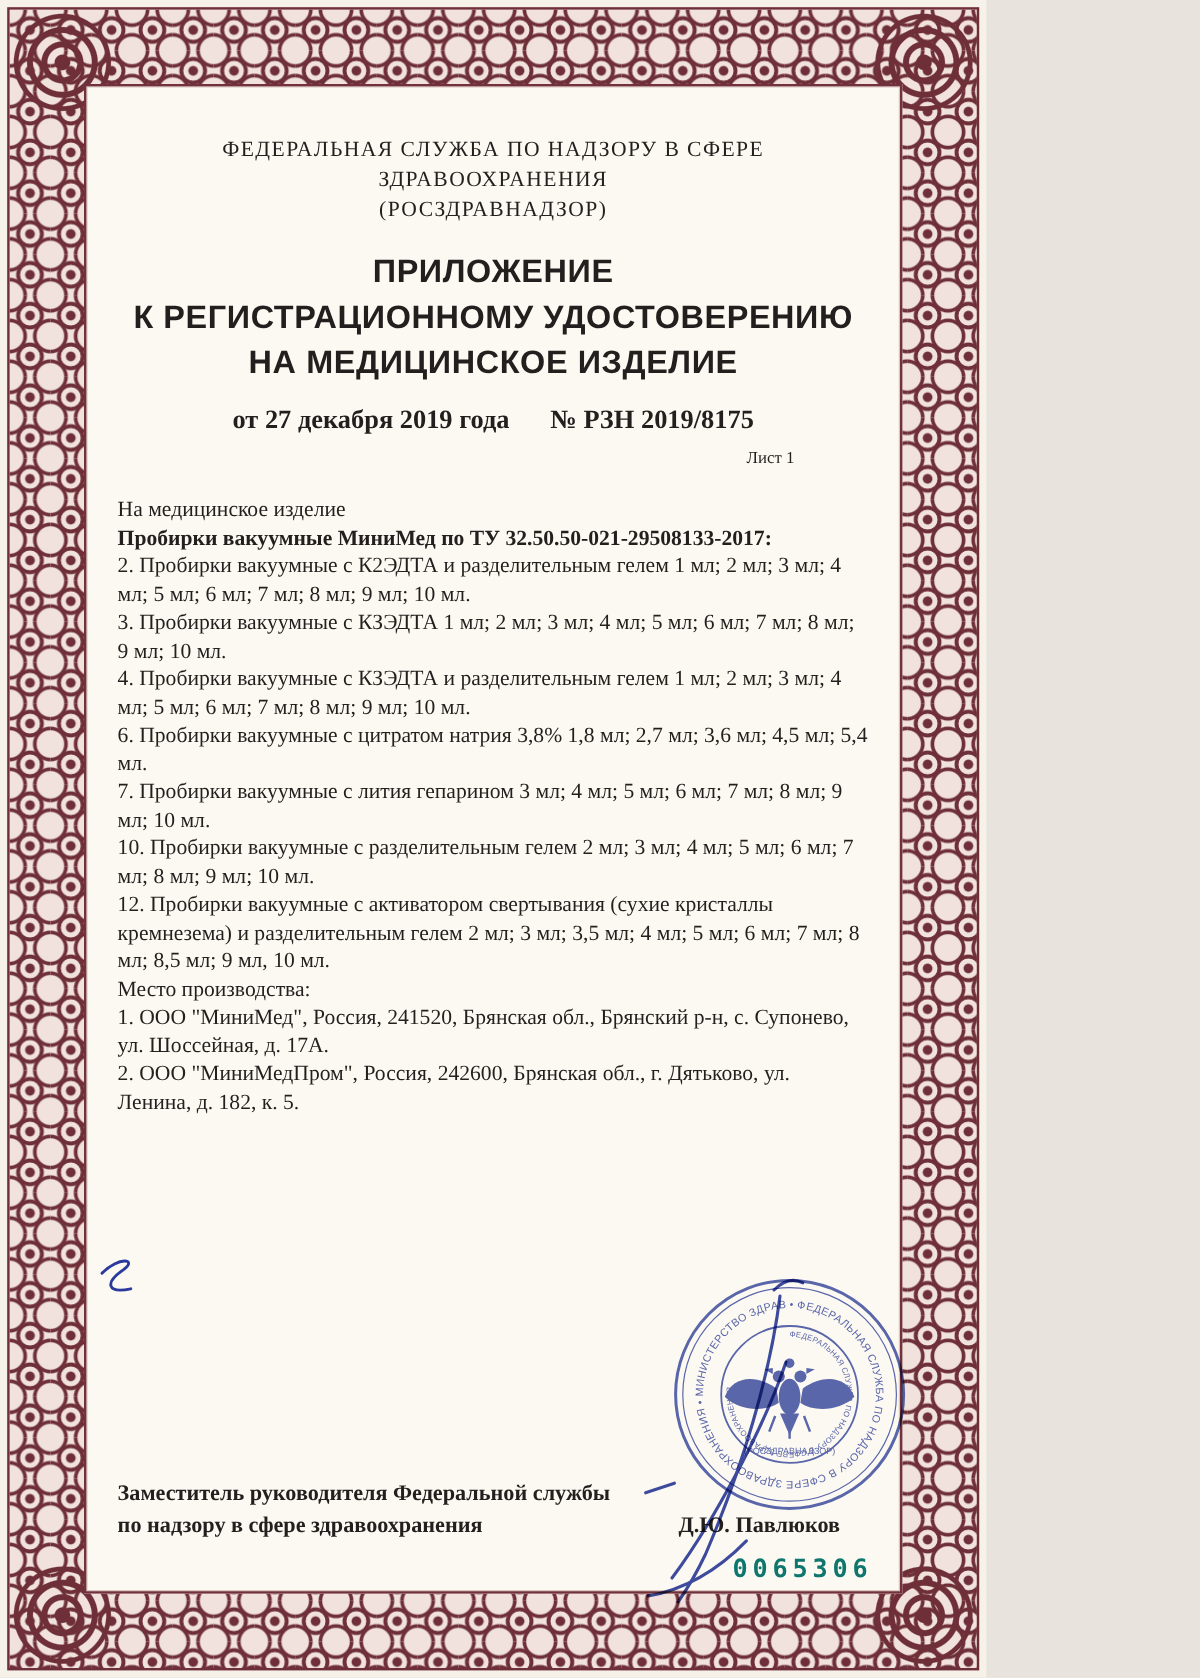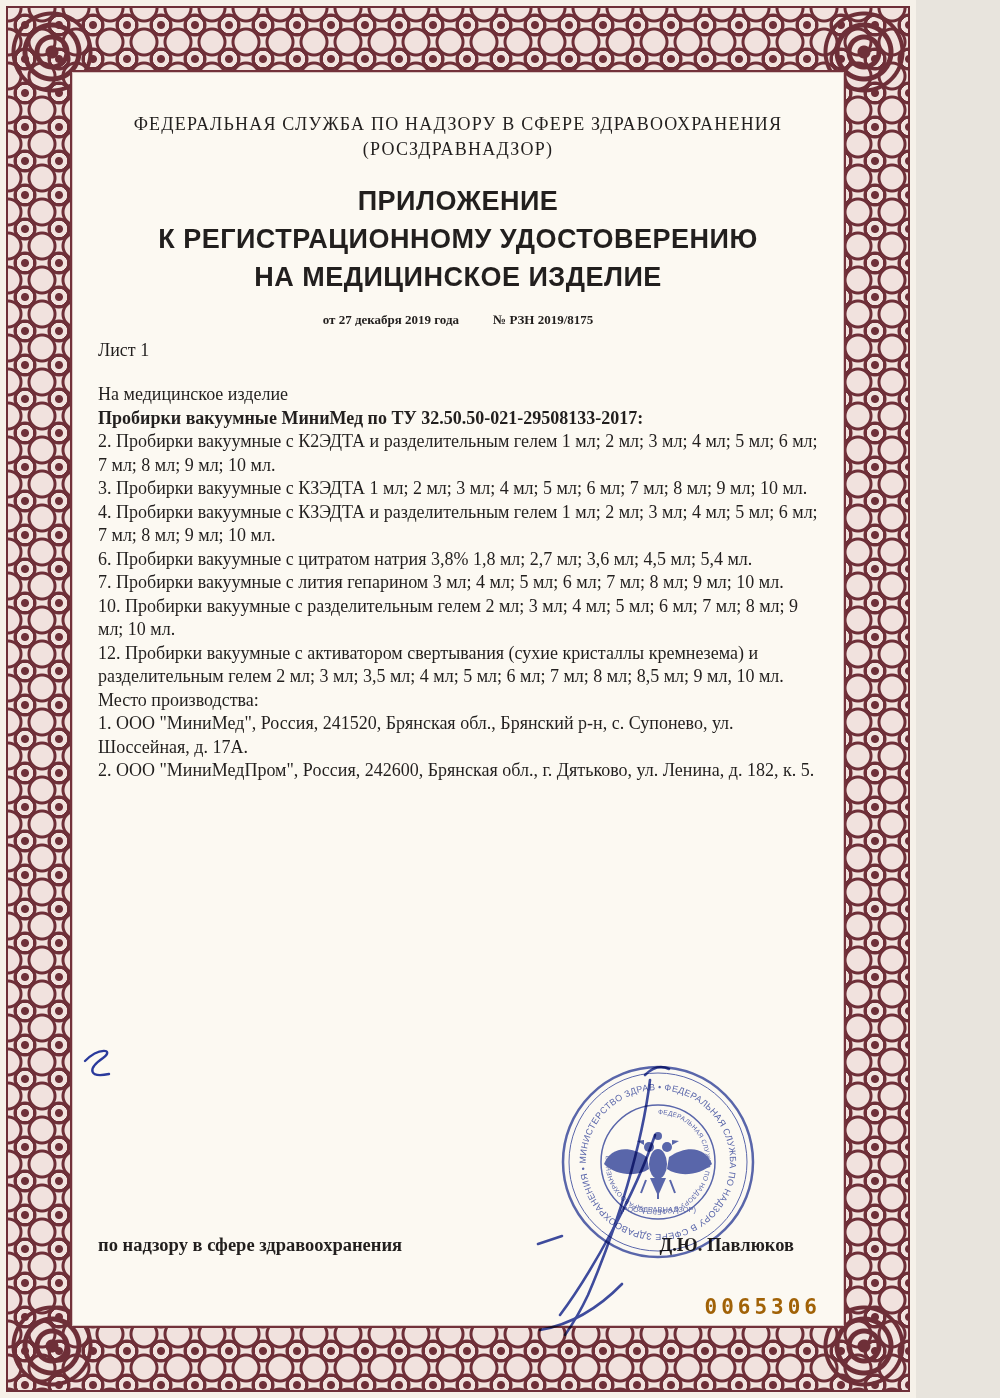--- a/index.html
+++ b/index.html
@@ -1,18 +1,18 @@
 <!DOCTYPE html>
 <html><head>
 <meta charset="utf-8">
 <style>
   * { margin:0; padding:0; box-sizing:border-box; }
   html,body { background:#e8e4dd; }
   .page{
-    position:relative; width:916px; height:1398px;
+    position:relative; width:822px; height:1398px;
     background:#f6f1e9; overflow:hidden;
     font-family:"Liberation Serif", serif; color:#221f1e;
   }
   
   .border-band{
     position:absolute; inset:6px;
     --m:#6e2f38;
     background-color:#f1e2de;
     border:2px solid var(--m);
     background-image:
@@ -44,37 +44,37 @@
   .content{ position:absolute; inset:0; padding:40px 26px 0 26px; }
 
   .agency{ text-align:center; font-size:18px; letter-spacing:1.2px; line-height:25px; }
   .doc-title{
     margin-top:20px; text-align:center;
     font-family:"Liberation Sans", sans-serif; font-weight:bold;
     font-size:27px; line-height:38px; letter-spacing:.5px;
   }
   .dateline{
     margin-top:16px; display:flex; justify-content:center; gap:34px;
-    font-weight:bold; font-size:13px;
+    font-weight:bold; font-size:22px;
   }
-  .sheet{ margin-top:12px; text-align:left; padding-right:62px; font-size:18px; }
+  .sheet{ margin-top:12px; text-align:right; padding-right:62px; font-size:14px; }
 
   .docbody{ margin-top:22px; font-size:18px; line-height:23.5px; }
   .docbody p{ margin:0; }
   .b{ font-weight:bold; }
 
   .sign-row{
     position:absolute; left:98px; right:122px; top:1232px;
     display:flex; justify-content:space-between; align-items:flex-end;
     font-weight:bold; font-size:18.5px; line-height:27px;
   }
   .serial{
     position:absolute; top:1295px; right:95px;
     font-family:"DejaVu Sans Mono", monospace;
-    font-size:21px; letter-spacing:4px; color:#a16207; font-weight:bold;
+    font-size:21px; letter-spacing:4px; color:#0f766e; font-weight:bold;
   }
 
   .stamp{ position:absolute; left:558px; top:1062px; width:200px; height:200px;
           mix-blend-mode:multiply; opacity:.85; filter:blur(.2px); }
   .sig-overlay{ position:absolute; left:450px; top:1020px; width:330px; height:360px;
           mix-blend-mode:multiply; }
   .margin-ink{ position:absolute; left:75px; top:1045px; width:60px; height:45px; }
 </style>
 </head>
 <body>
@@ -121,20 +121,21 @@
         <p>Место производства:</p>
         <p>1. ООО "МиниМед", Россия, 241520, Брянская обл., Брянский р-н, с. Супонево, ул. Шоссейная, д. 17А.</p>
         <p>2. ООО "МиниМедПром", Россия, 242600, Брянская обл., г. Дятьково, ул. Ленина, д. 182, к. 5.</p>
       </div>
 
     </div>
   </div>
 
   <div class="sign-row">
     <div>
+      <div>Заместитель руководителя Федеральной службы</div>
       <div>по надзору в сфере здравоохранения</div>
     </div>
     <div>Д.Ю. Павлюков</div>
   </div>
 
   <svg class="stamp" viewBox="0 0 200 200">
     <defs>
       <path id="ringPath" d="M100,28 a72,72 0 1 1 -0.1,0"></path>
       <path id="ringPath2" d="M100,52 a48,48 0 1 1 -0.1,0"></path>
     </defs>

